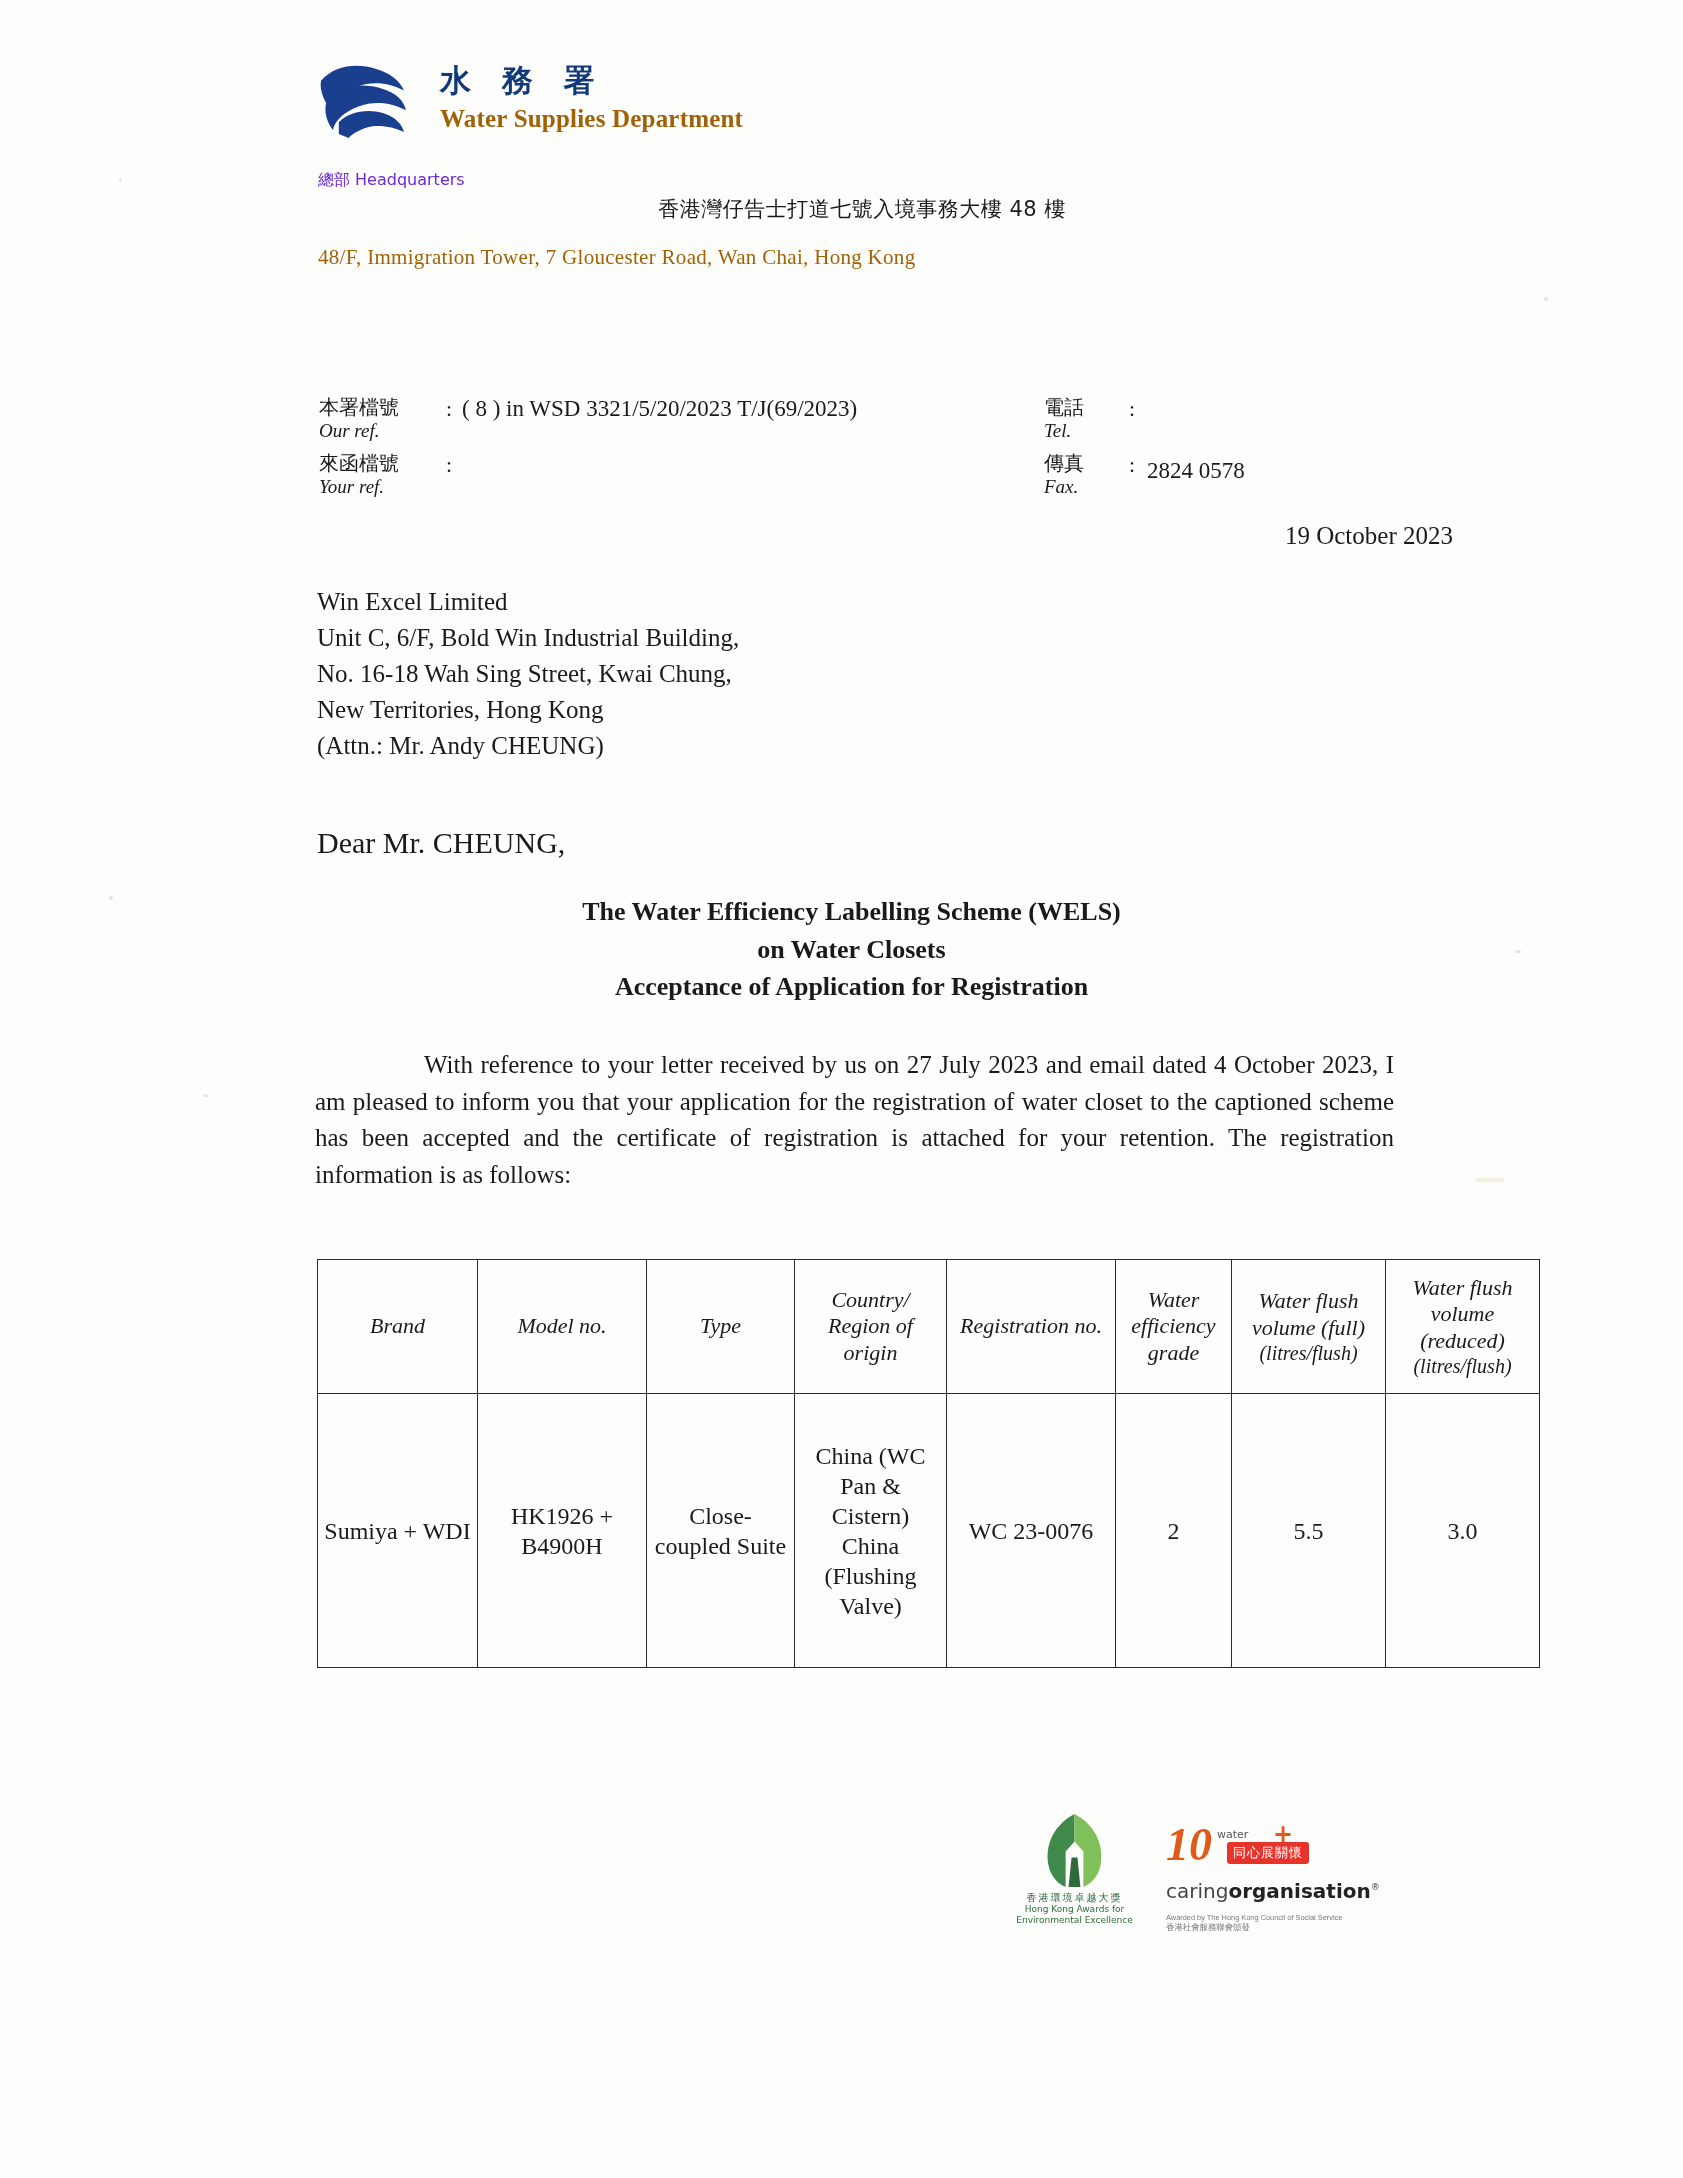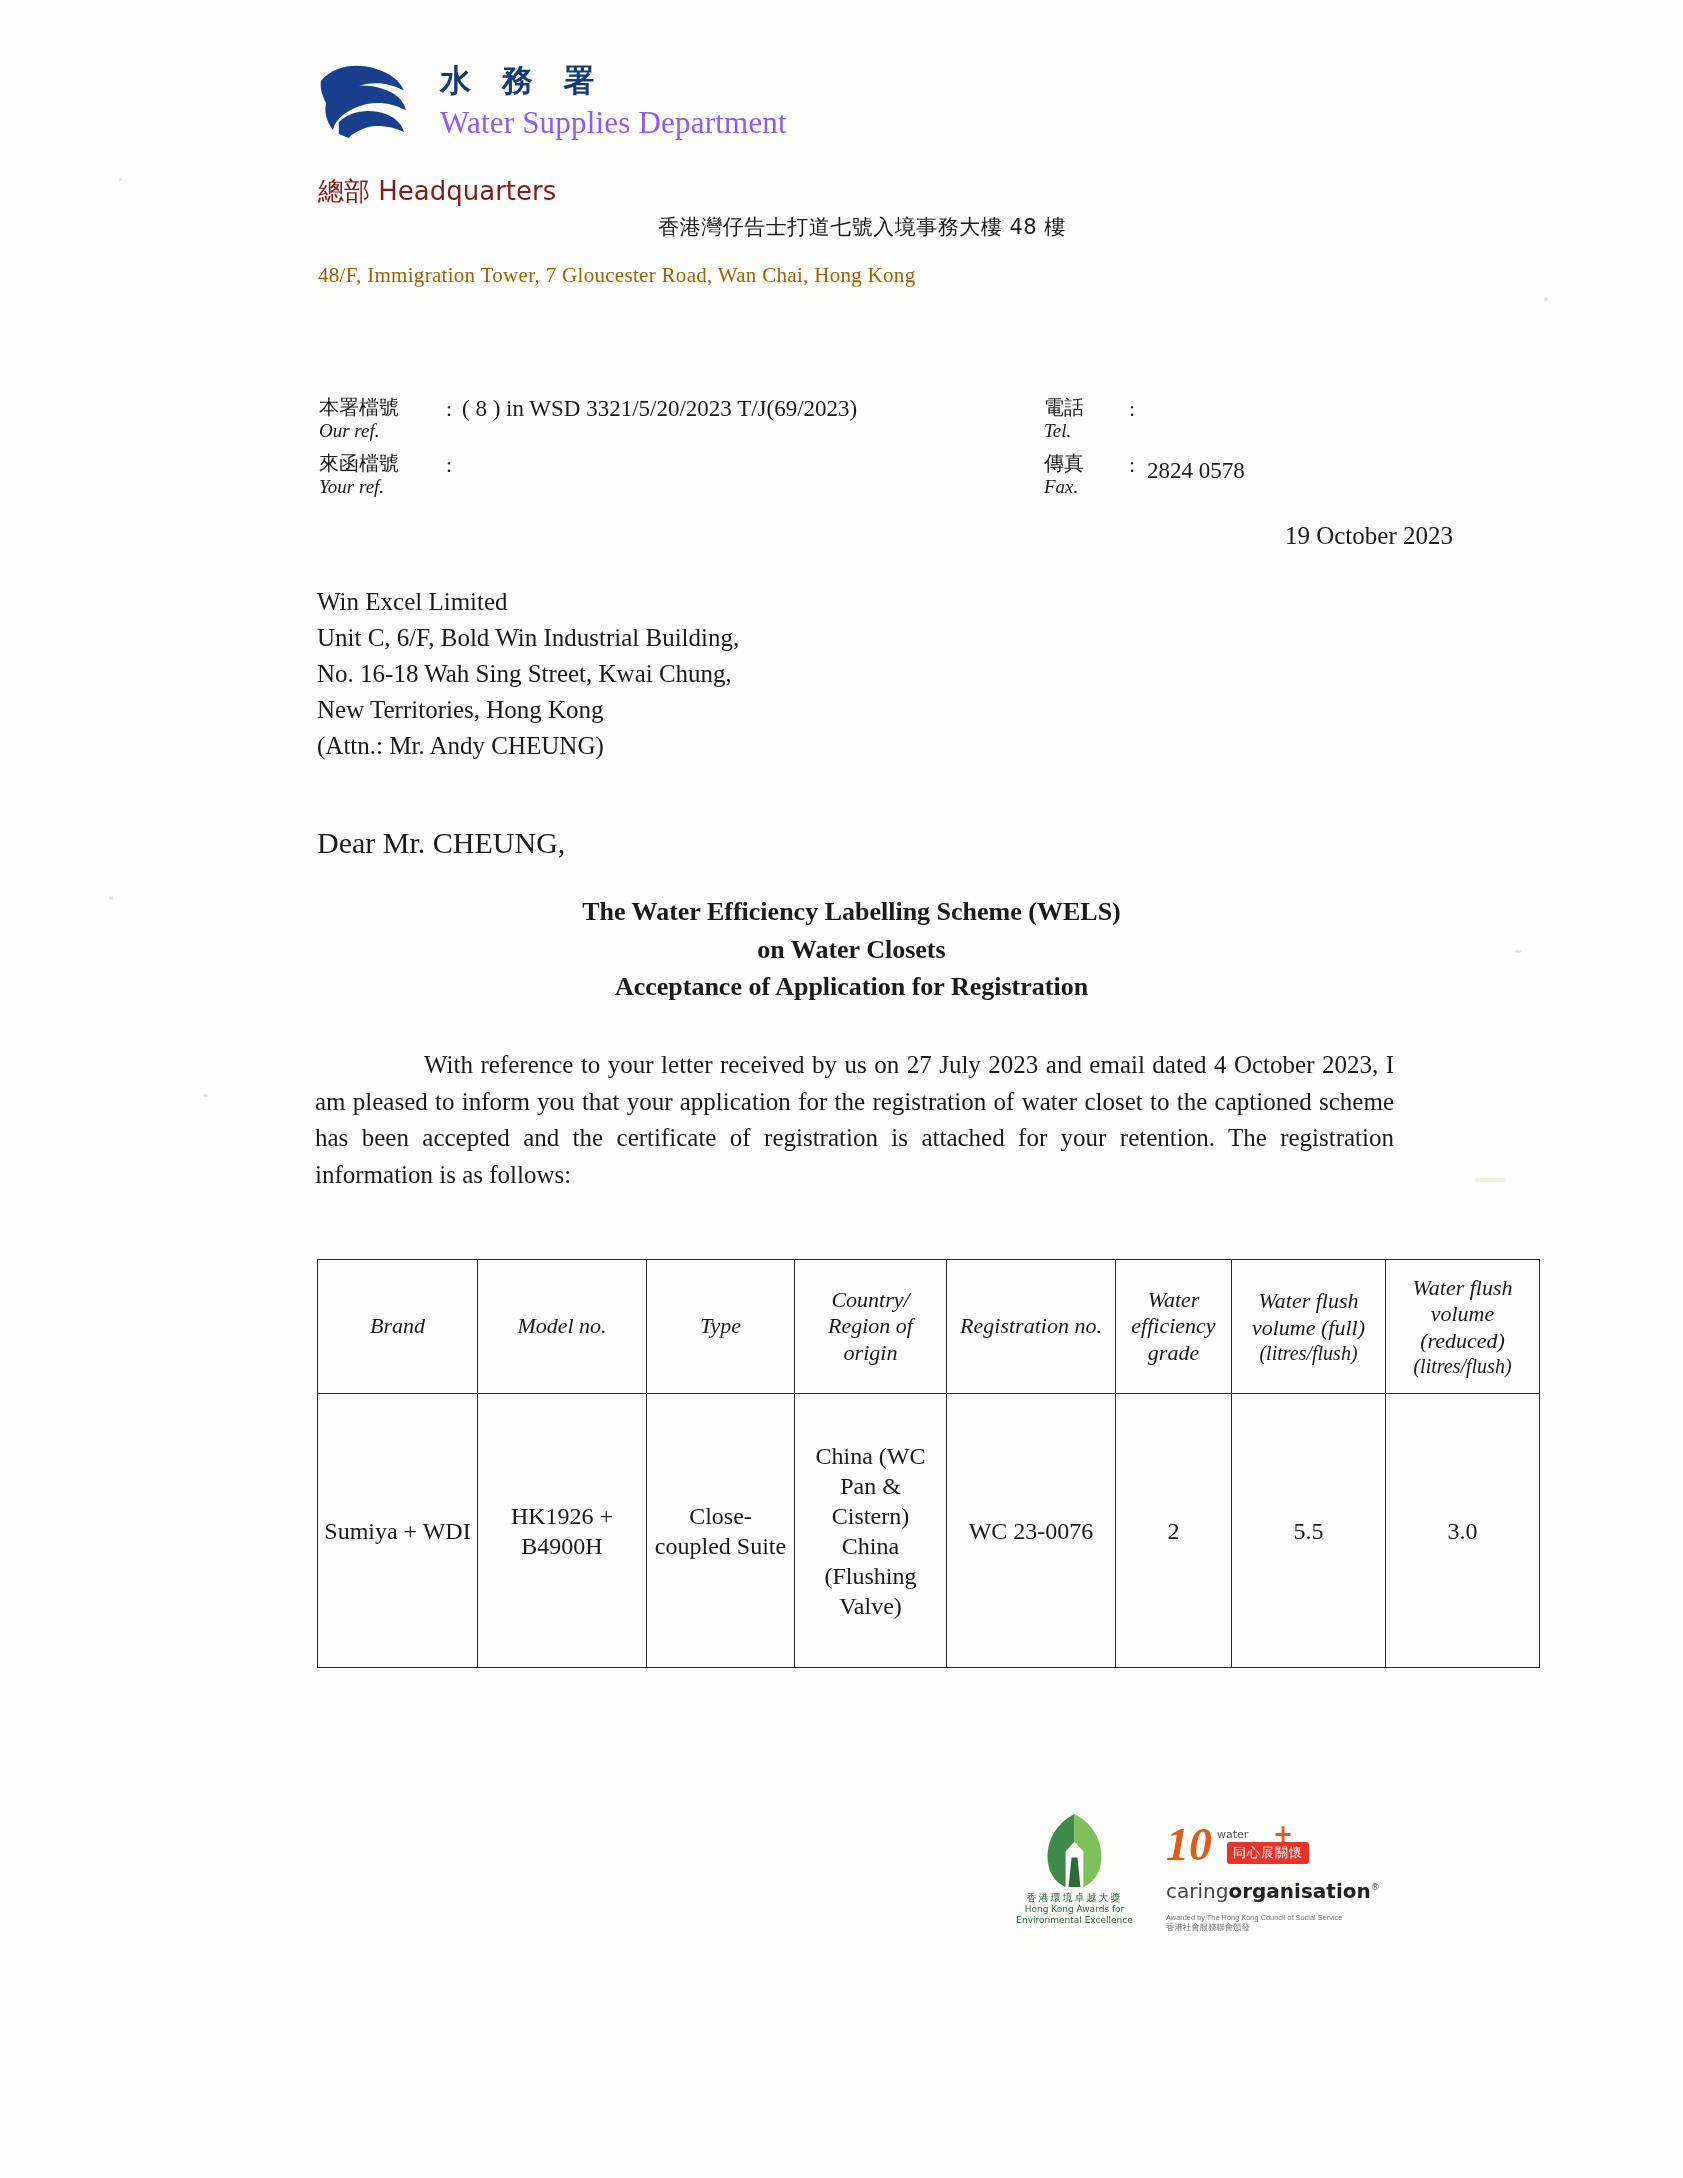--- a/index.html
+++ b/index.html
@@ -46,35 +46,35 @@
   .dept-cn {
     font-family: "DejaVu Sans", sans-serif;
     font-size: 31px;
     font-weight: bold;
     letter-spacing: 10px;
     color: #123a7a;
     line-height: 1.15;
   }
   .dept-en {
     font-family: "Liberation Serif", serif;
-    font-size: 31px;
-    font-weight: normal;
-    color: #8b5cf6;
+    font-size: 25px;
+    font-weight: bold;
+    color: #a16207;
     margin-top: 6px;
     letter-spacing: 0.2px;
   }
   .addr-block {
     margin-top: 30px;
     margin-left: 1px;
     line-height: 1.55;
   }
   .addr-line-1 {
-    font-size: 26px;
-    font-family: "DejaVu Sans", sans-serif;
-    color: #7f1d1d;
+    font-size: 16px;
+    font-family: "DejaVu Sans", sans-serif;
+    color: #6d28d9;
   }
   .addr-line-2 {
     font-size: 21px;
     font-family: "DejaVu Sans", sans-serif;
     color: #1b1b1b;
     letter-spacing: 0.5px;
     text-align: center;
   }
   .addr-line-3 {
     font-size: 21px;

